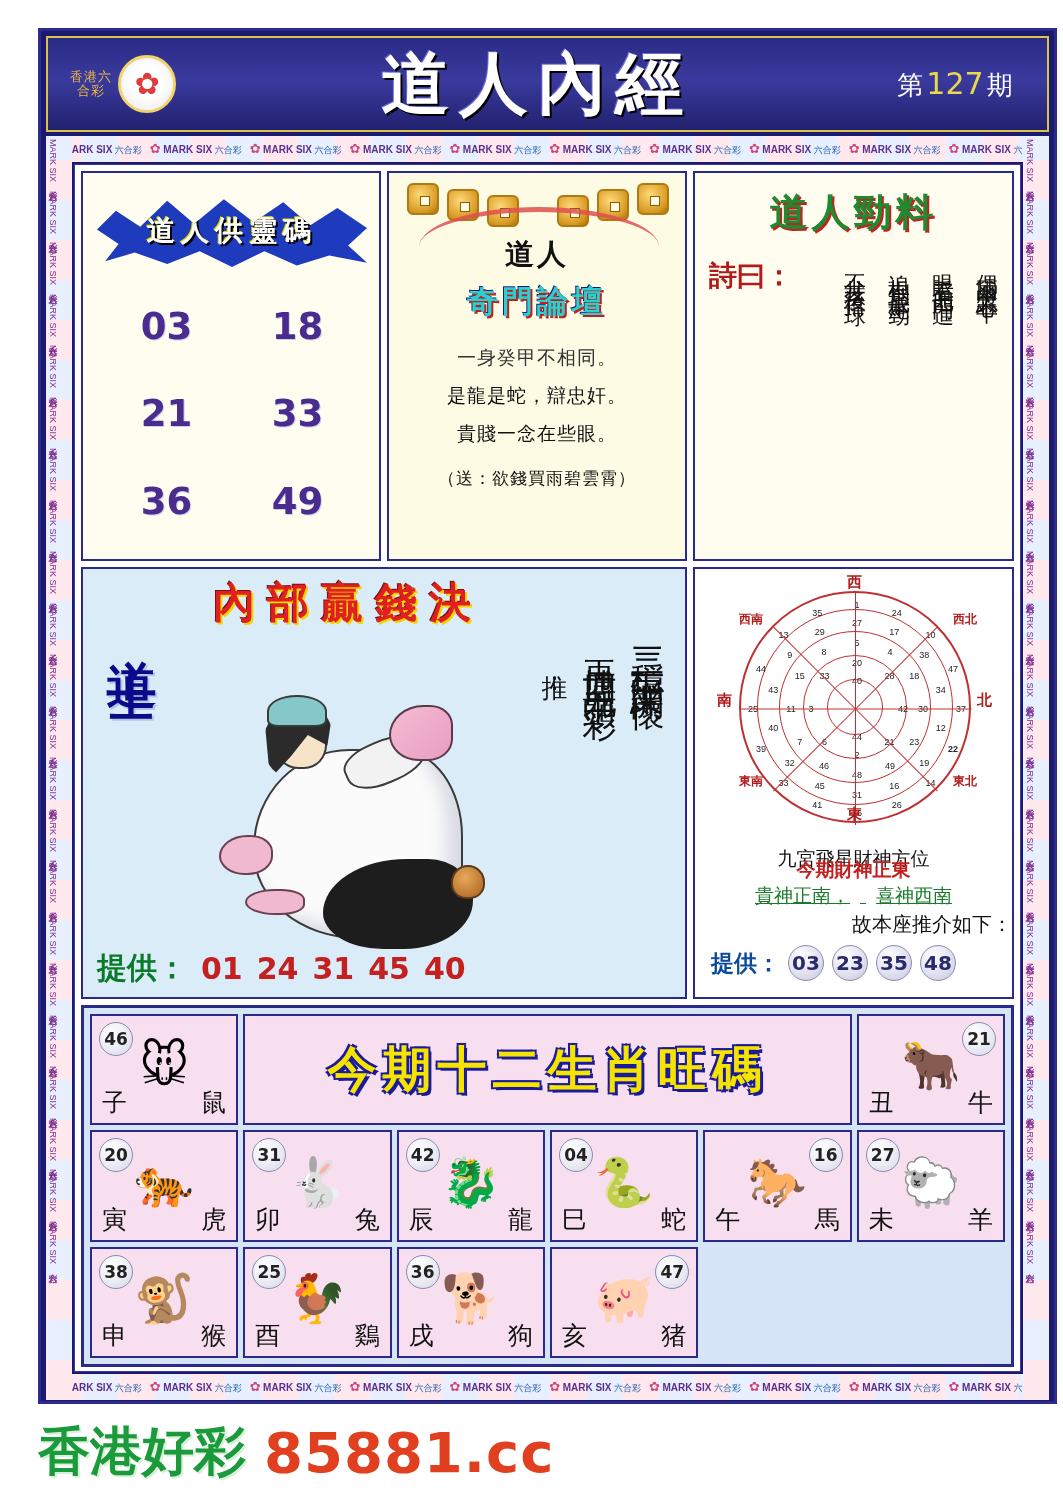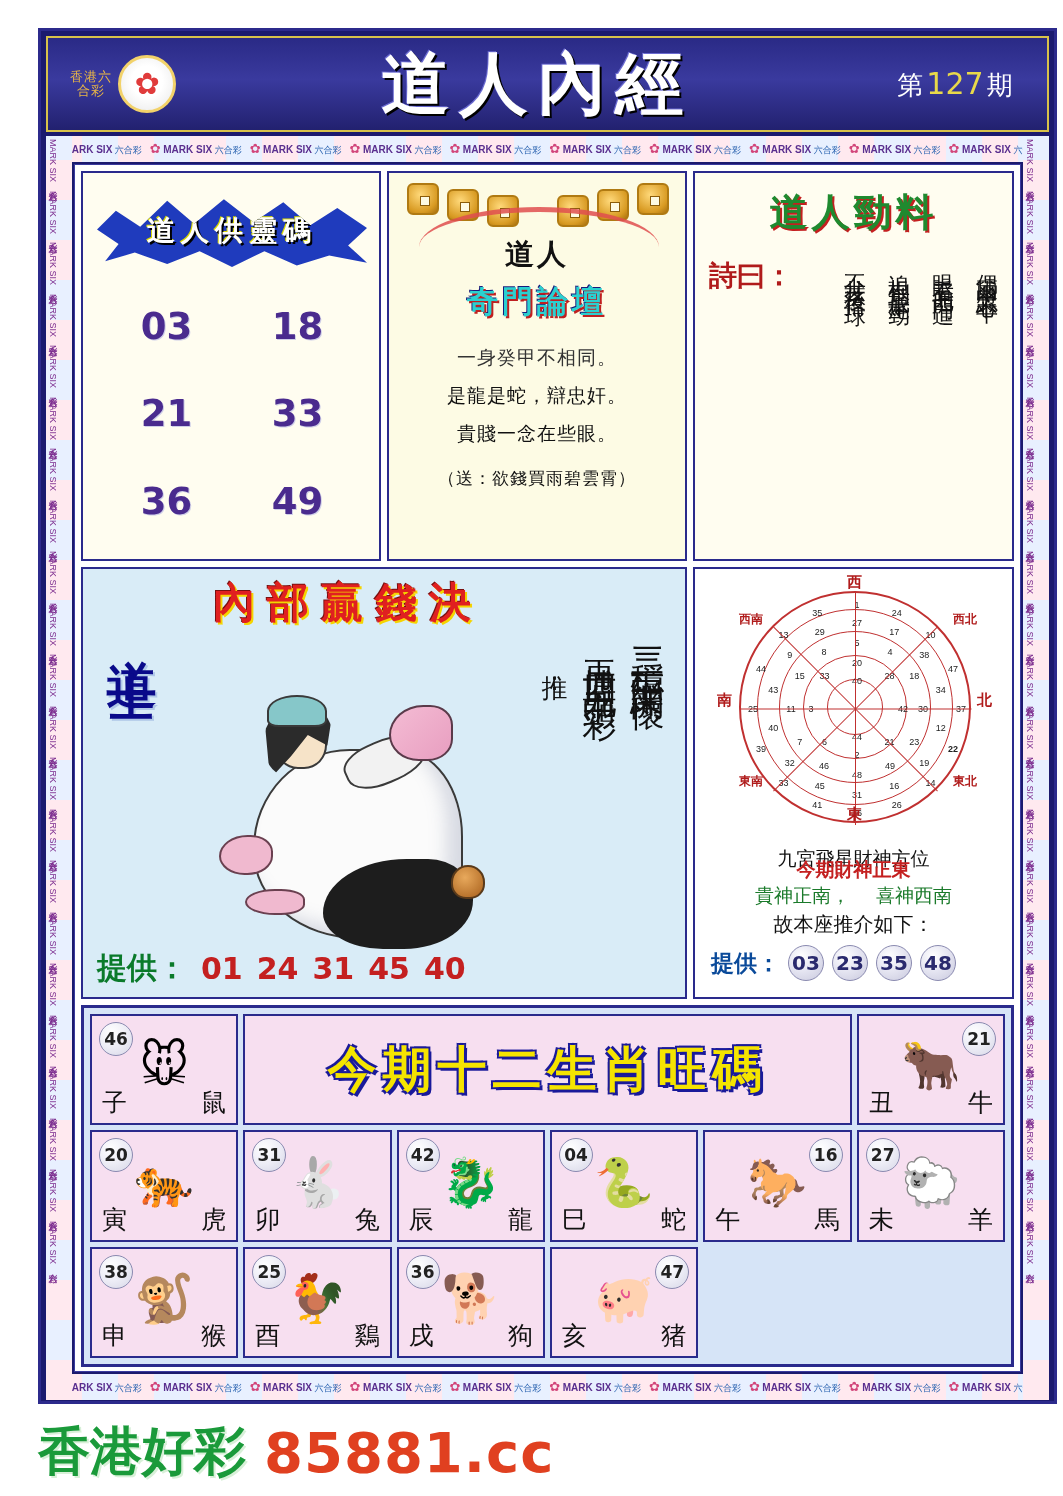--- a/index.html
+++ b/index.html
@@ -379,25 +379,25 @@
   .chart-cap1 {
     position:absolute; left:0; right:0; top: 262px; text-align:center;
     font-size: 19px; color: #111; font-family:Liberation Sans, sans-serif;margin-top:15px;
   }
   .chart-cap2 {
     position:absolute; left:0; right:0; top: 288px; text-align:center;
     font-size: 19px; color: #c42020; font-weight:bold; font-family:"DejaVu Serif", serif;
   }
   .chart-cap3 {
     position:absolute; left:0; right:0; top: 314px; text-align:center;
-    font-size: 19px; color: #1a7a2a; font-family:"DejaVu Serif", serif;
+    font-size: 19px; color: #1a7a2a; font-family:"DejaVu Serif", serif;text-decoration:underline;
   }
   .chart-cap3 span { padding: 0 10px; }
   .chart-cap4 {
-    position:absolute; left:0; right:0; top: 342px; text-align:center;
+    position:absolute; left:0; right:0; top: 342px; text-align:right;
     font-size: 20px; color: #111; font-family:"DejaVu Serif", serif;
   }
   .chart-provide {
     position:absolute; left: 16px; top: 376px; right: 10px;
     display:flex; align-items:center; gap: 8px;
     font-size: 23px; font-family:"DejaVu Serif", serif;
   }
   .chart-provide .lbl { color:#0a4a9a; font-weight:bold; }
   .ball {
     width: 36px; height: 36px; border-radius: 50%;

